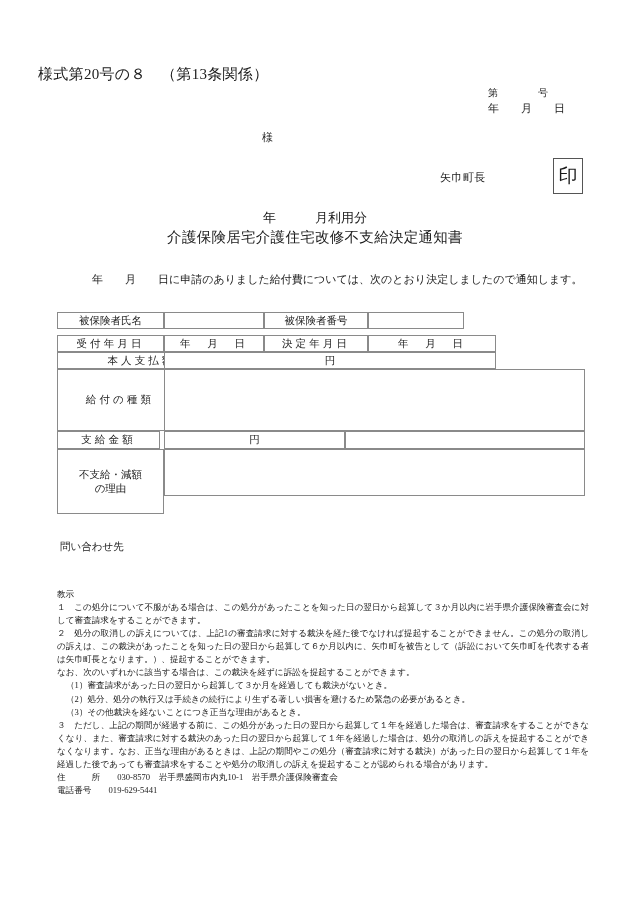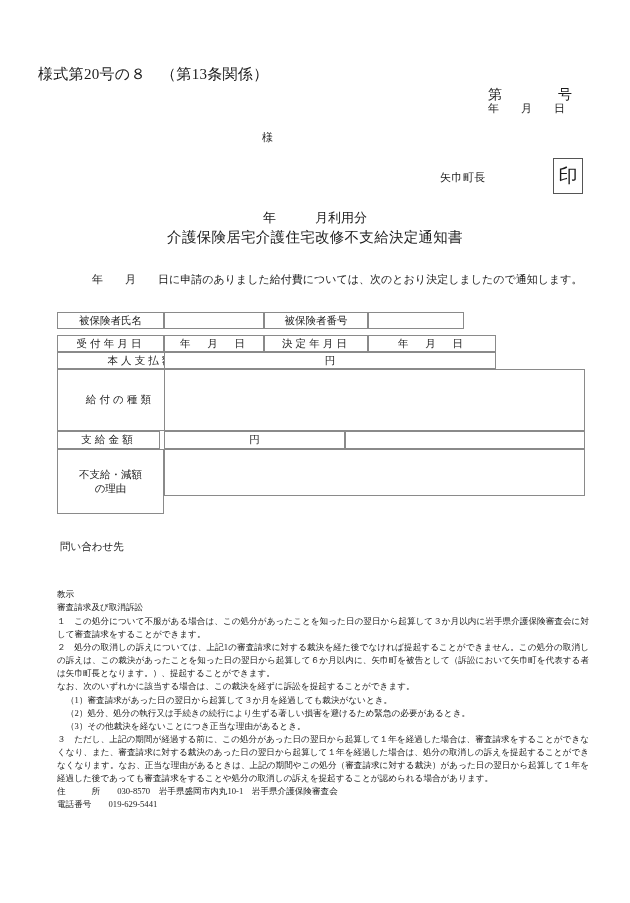--- a/index.html
+++ b/index.html
@@ -24,21 +24,21 @@
   .sp1 { letter-spacing: 0.30em; }
 
   
   #form-number {
     left: 38px; top: 65px;
     font-size: 15px;
     letter-spacing: 0.02em;
   }
   #doc-number {
     left: 488px; top: 86px;
-    font-size: 14px;
+    font-size: 10px;
     white-space: pre;
   }
   #doc-date {
     left: 488px; top: 101px;
     font-size: 11px;
     white-space: pre;
   }
   #addressee-sama {
     left: 262px; top: 130px;
     font-size: 11px;
@@ -229,21 +229,20 @@
         <span class="cell-inner"></span>
       </div>
     </div>
 
   </div>
 
   <div class="abs" id="contact-label">問い合わせ先</div>
 
   <div class="abs" id="notice">
     <p class="n-head">教示</p>
-    <p class="n-sub">審査請求及び取消訴訟</p>
     <p class="n-item">１　この処分について不服がある場合は、この処分があったことを知った日の翌日から起算して３か月以内に岩手県介護保険審査会に対して審査請求をすることができます。</p>
     <p class="n-item">２　処分の取消しの訴えについては、上記1の審査請求に対する裁決を経た後でなければ提起することができません。この処分の取消しの訴えは、この裁決があったことを知った日の翌日から起算して６か月以内に、矢巾町を被告として（訴訟において矢巾町を代表する者は矢巾町長となります。）、提起することができます。</p>
     <p class="n-nao">なお、次のいずれかに該当する場合は、この裁決を経ずに訴訟を提起することができます。</p>
     <p class="n-bullet">（1）審査請求があった日の翌日から起算して３か月を経過しても裁決がないとき。</p>
     <p class="n-bullet">（2）処分、処分の執行又は手続きの続行により生ずる著しい損害を避けるため緊急の必要があるとき。</p>
     <p class="n-bullet">（3）その他裁決を経ないことにつき正当な理由があるとき。</p>
     <p class="n-item">３　ただし、上記の期間が経過する前に、この処分があった日の翌日から起算して１年を経過した場合は、審査請求をすることができなくなり、また、審査請求に対する裁決のあった日の翌日から起算して１年を経過した場合は、処分の取消しの訴えを提起することができなくなります。なお、正当な理由があるときは、上記の期間やこの処分（審査請求に対する裁決）があった日の翌日から起算して１年を経過した後であっても審査請求をすることや処分の取消しの訴えを提起することが認められる場合があります。</p>
     <p class="n-contact">住　　　所　　030-8570　岩手県盛岡市内丸10-1　岩手県介護保険審査会</p>
     <p class="n-contact">電話番号　　019-629-5441</p>
   </div>

